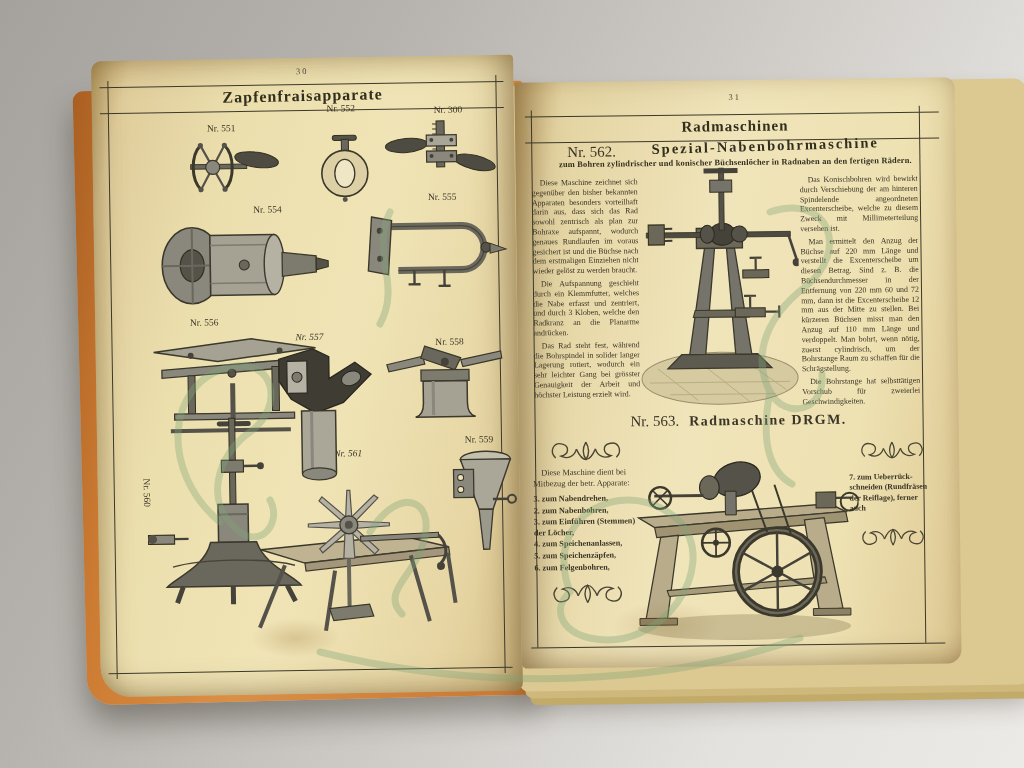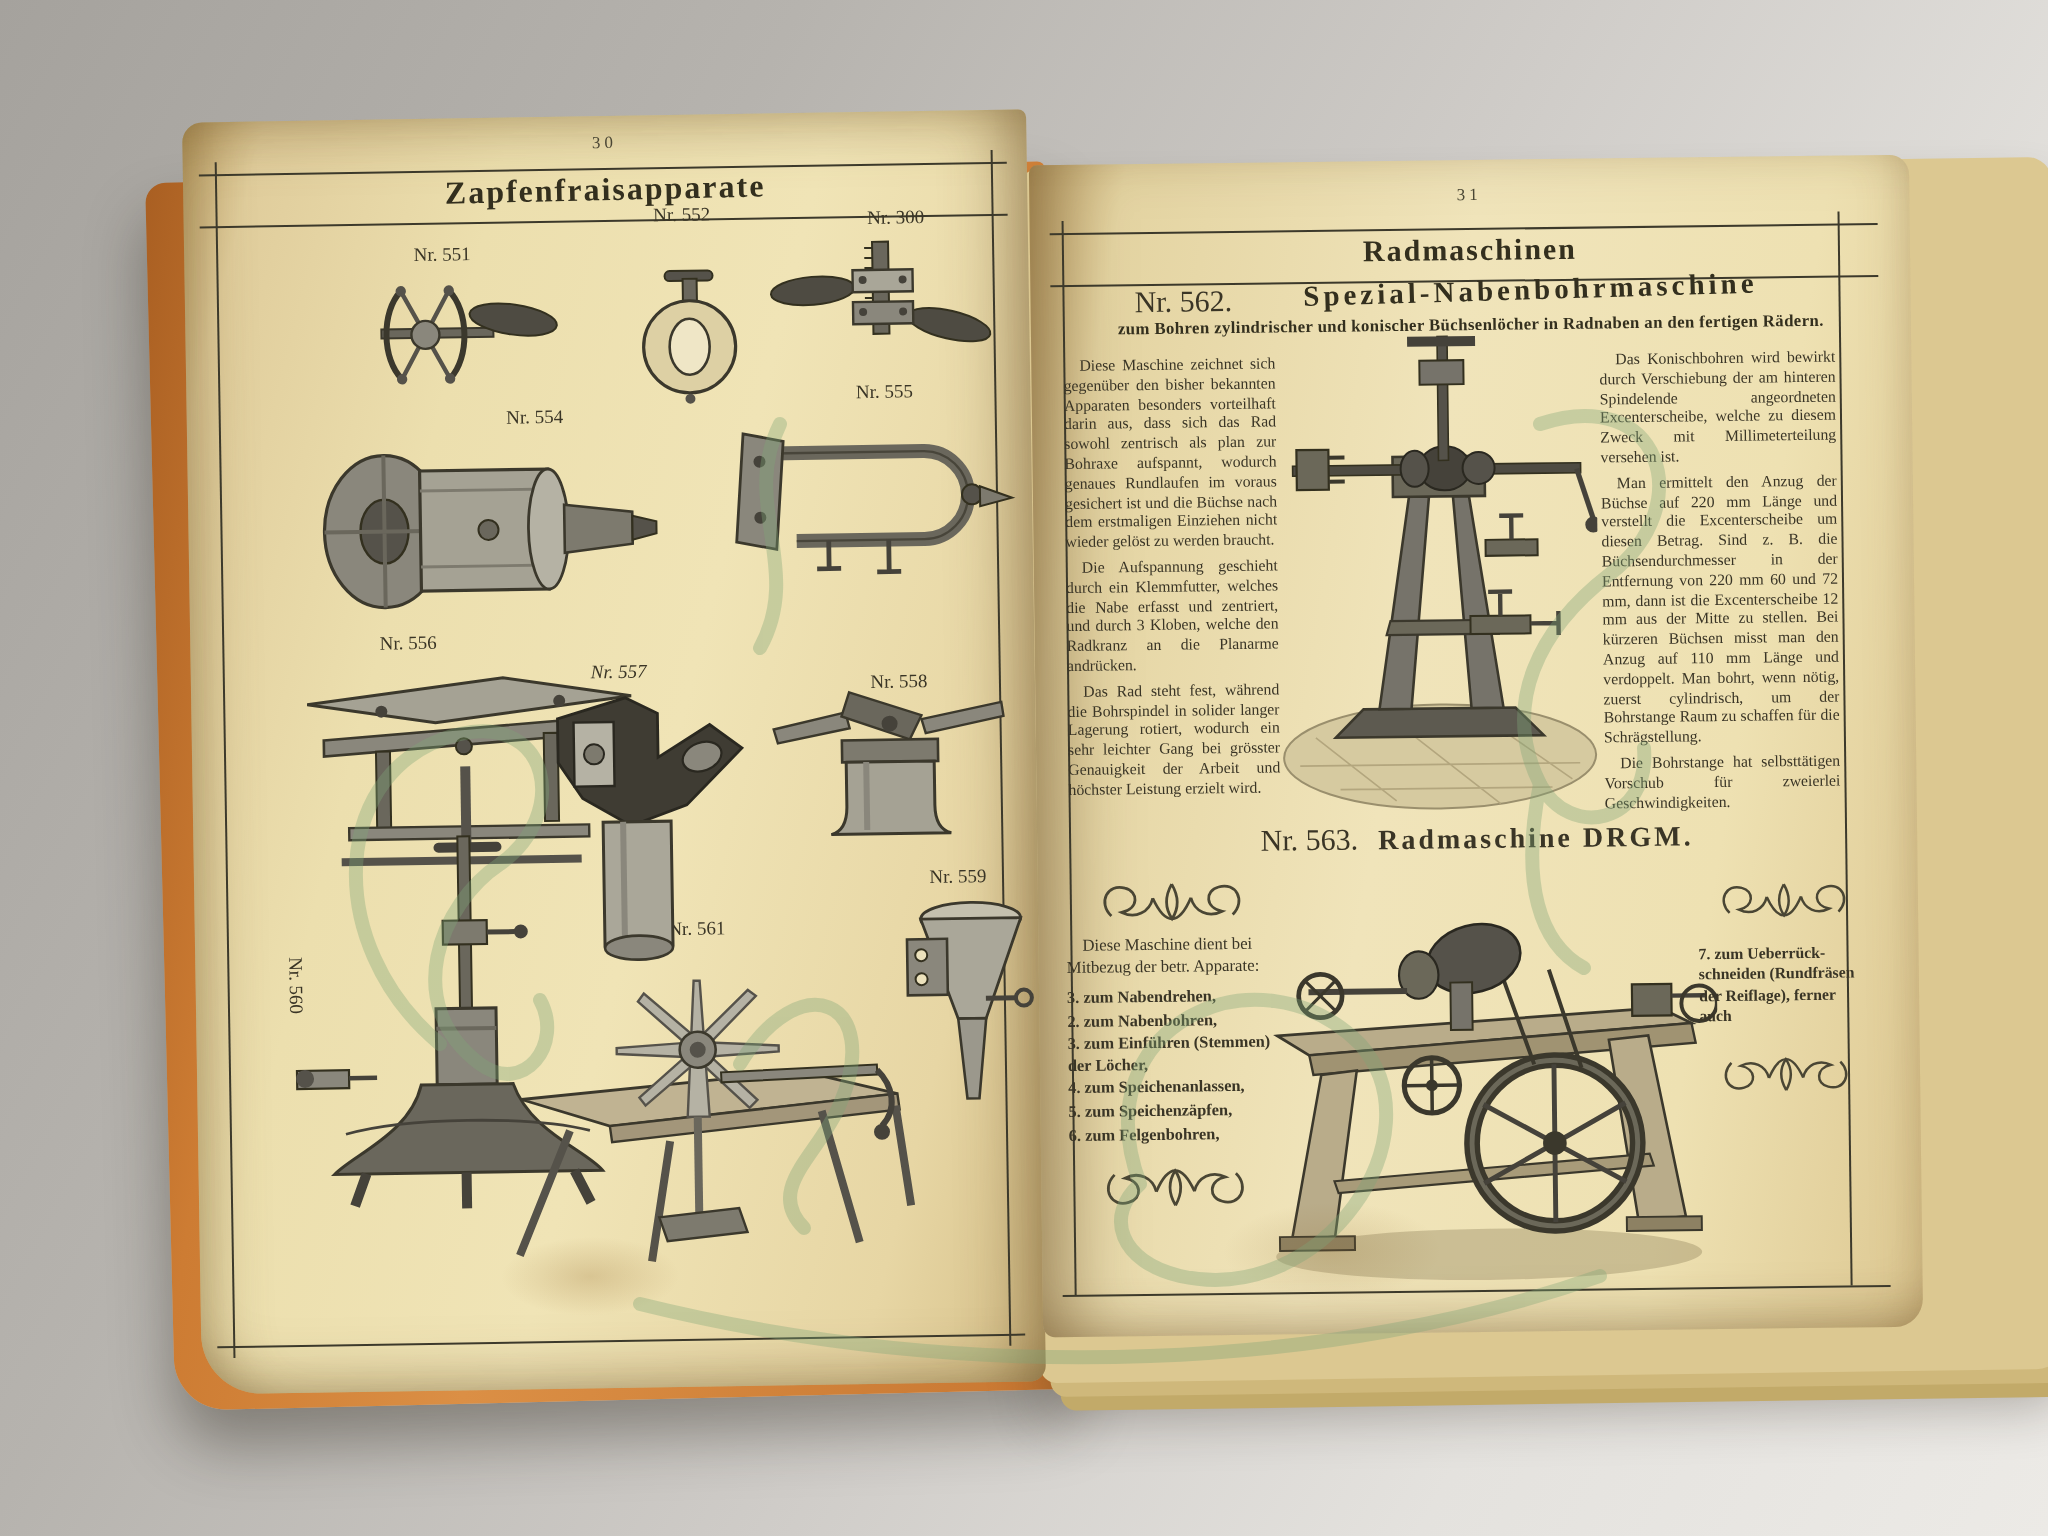--- a/index.html
+++ b/index.html
@@ -75,21 +75,21 @@
     <div class="figlabel" style="left:99px;top:64px;">Nr. 551</div>
     <div class="figlabel" style="left:219px;top:46px;">Nr. 552</div>
     <div class="figlabel" style="left:326px;top:49px;">Nr. 300</div>
     <div class="figlabel" style="left:144px;top:146px;">Nr. 554</div>
     <div class="figlabel" style="left:319px;top:136px;">Nr. 555</div>
     <div class="figlabel" style="left:79px;top:258px;">Nr. 556</div>
     <div class="figlabel" style="left:184px;top:274px;font-style:italic;">Nr. 557</div>
     <div class="figlabel" style="left:324px;top:266px;margin-top:15px;">Nr. 558</div>
     <div class="figlabel" style="left:352px;top:379px;">Nr. 559</div>
     <div class="figlabel vert" style="left:40px;top:402px;">Nr. 560</div>
-    <div class="figlabel" style="left:221px;top:403px;">Nr. 561</div>
+    <div class="figlabel" style="left:221px;top:391px;font-style:italic;">Nr. 561</div>
 
     <div class="fig" style="left:92px;top:76px;">
       <svg width="96" height="66" viewBox="0 0 96 66">
         <rect x="6" y="29" width="56" height="4.5" fill="#6a675c" stroke="#3b382c" stroke-width="1"></rect>
         <ellipse cx="72" cy="25" rx="22" ry="7.5" fill="#4e4b42" stroke="#33301f" stroke-width="1" transform="rotate(9 72 25)"></ellipse>
         <path d="M16 10 C6 20 6 44 16 54" fill="none" stroke="#3b382c" stroke-width="3"></path>
         <path d="M40 10 C50 20 50 44 40 54" fill="none" stroke="#3b382c" stroke-width="3"></path>
         <path d="M16 10 L40 54 M40 10 L16 54" stroke="#55524a" stroke-width="2.2" fill="none"></path>
         <circle cx="28" cy="32" r="7" fill="#8a877c" stroke="#3b382c" stroke-width="1.2"></circle>
         <circle cx="16" cy="10" r="2.6" fill="#55524a"></circle>

